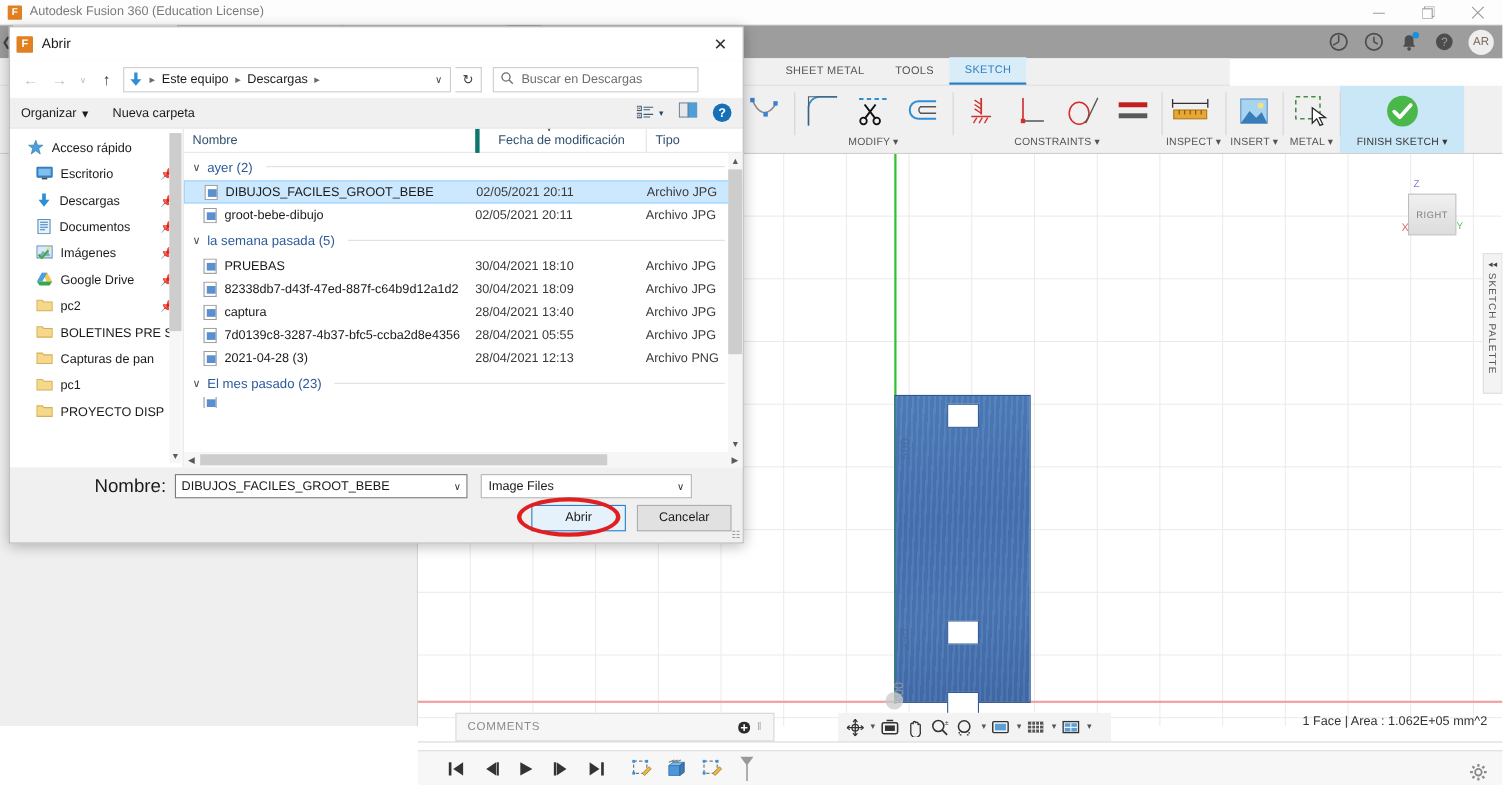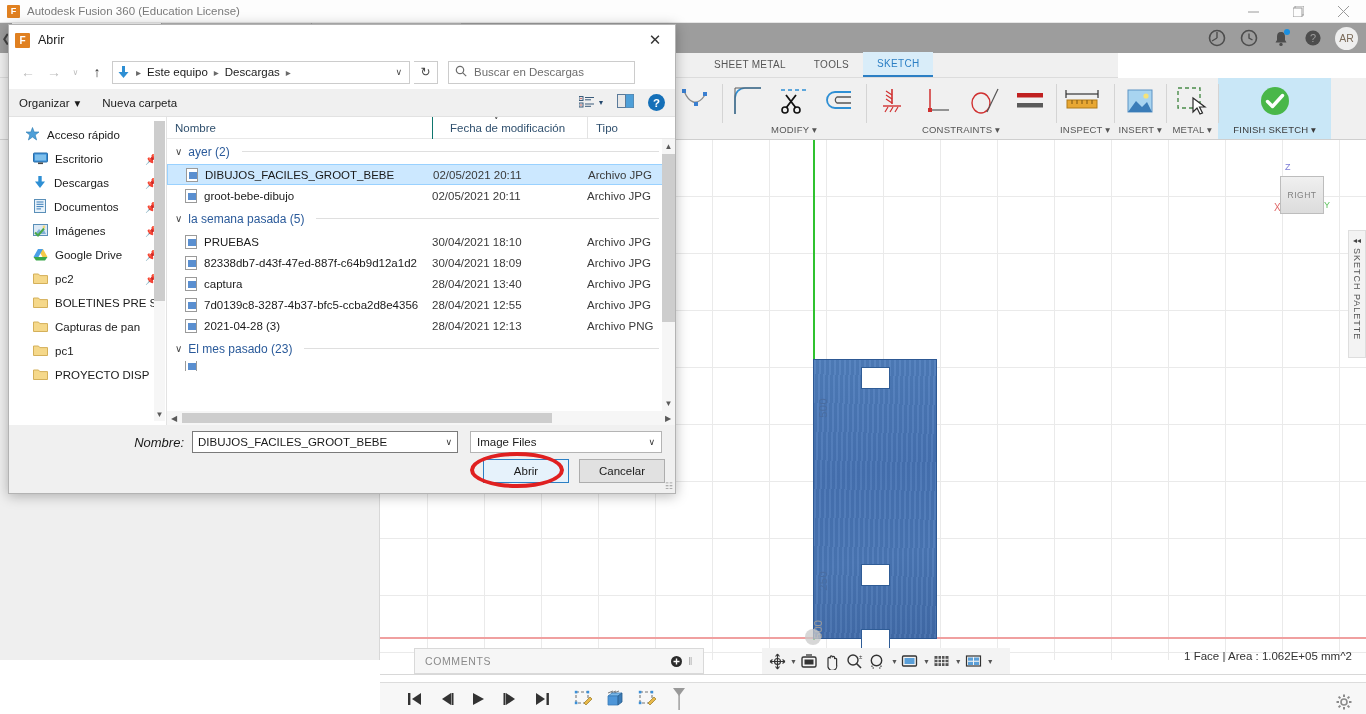--- a/index.html
+++ b/index.html
@@ -234,21 +234,21 @@
   .side-item.root { padding-left: 16px; }
   .pin { margin-left: auto; margin-right: 8px; color: #999; font-size: 10px; }
   .side-scroll { position: absolute; right: 1px; top: 4px; width: 11px; bottom: 4px; background: #f6f6f6; }
   .side-scroll .thumb { position: absolute; top: 0px; left: 0; width: 11px; height: 60%; background: #cdcdcd; }
   .side-scroll .sarrow { position: absolute; bottom: 0; left: 0; width: 11px; height: 14px; display:flex; align-items:center; justify-content:center; color:#5a5a5a; font-size: 8px; }
 
   .dlg-files { flex: 1; position: relative; border-left: 1px solid #e3e3e3; display: flex; flex-direction: column; }
   .col-head { height: 22px; display: flex; align-items: center; font-size: 11.5px; color: #30506e; flex: none; position: relative; border-bottom: 1px solid #e8e8e8; }
   .ch { padding-left: 8px; position: relative; height: 22px; display: flex; align-items: center; }
   .ch.name { width: 265px; }
-  .ch.date { width: 155px; border-left: 1px solid #0f766e; padding-left: 17px; }
+  .ch.date { width: 155px; border-left: 4px solid #0f766e; padding-left: 17px; }
   .ch.type { flex: 1; border-left: 1px solid #e3e3e3; }
   .sort-chev { position: absolute; left: 60px; top: -6px; color: #555; font-size: 9px; }
 
   .file-list { flex: 1; overflow: hidden; position: relative; }
   .grp-head { height: 25px; display: flex; align-items: center; gap: 6px; padding-left: 8px; font-size: 12px; color: #2a5a9a; }
   .grp-head .line { flex: 1; height: 1px; background: #dfdfdf; margin-right: 16px; margin-left: 6px; }
   .grp-chev { font-size: 10px; color: #4a4a4a; }
   .frow { height: 21px; display: flex; align-items: center; font-size: 11.5px; color: #1a1a1a; }
   .frow.sel { background: #cce8ff; border: 1px solid #99d1ff; }
   .fcell.name { width: 265px; display: flex; align-items: center; gap: 7px; padding-left: 18px; overflow: hidden; white-space: nowrap; }
@@ -263,21 +263,21 @@
   .vscroll .up, .vscroll .dn { position: absolute; left: 0; width: 13px; height: 15px; display:flex; align-items:center; justify-content:center; color:#5a5a5a; font-size: 8px; }
   .vscroll .up { top: 0; } .vscroll .dn { bottom: 0; }
   .vscroll .vthumb { position: absolute; left: 0; top: 15px; width: 13px; height: 168px; background: #cdcdcd; }
 
   .hscroll { height: 14px; background: #f6f6f6; display: flex; align-items: center; flex: none; position: relative; }
   .hscroll .lt, .hscroll .rt { width: 14px; height: 14px; display:flex;align-items:center;justify-content:center; color:#5a5a5a; font-size: 8px; }
   .hscroll .hthumb { position: absolute; left: 15px; top: 2px; width: 370px; height: 10px; background: #cdcdcd; }
 
   .dlg-foot { height: 68px; background: #f0f0f0; flex: none; position: relative; }
   .name-row { position: absolute; left: 0; top: 6px; width: 100%; display: flex; align-items: center; }
-  .name-label { width: 183px; text-align: right; padding-right: 8px; font-size: 13px; color: #1a1a1a; font-style: italic; }
+  .name-label { width: 150px; text-align: right; padding-right: 8px; font-size: 17px; color: #1a1a1a; }
   .name-input {
     width: 266px; height: 22px; background: #fff; border: 1px solid #7a7a7a;
     display: flex; align-items: center; padding: 0 5px; font-size: 11.5px; color: #1a1a1a;
   }
   .name-input .cv { margin-left: auto; color: #333; font-size: 9px; }
   .filter-select {
     width: 192px; height: 22px; background: #fff; border: 1px solid #b4b4b4; margin-left: 12px;
     display: flex; align-items: center; padding: 0 6px; font-size: 11.5px; color: #1a1a1a;
   }
   .filter-select .cv { margin-left: auto; color: #333; font-size: 9px; }
@@ -1006,21 +1006,21 @@
               <span>captura</span>
             </div>
             <div class="fcell date">28/04/2021 13:40</div>
             <div class="fcell type">Archivo JPG</div>
           </div>
           <div class="frow">
             <div class="fcell name">
               <span class="img-ico"></span>
               <span>7d0139c8-3287-4b37-bfc5-ccba2d8e4356</span>
             </div>
-            <div class="fcell date">28/04/2021 12:55</div>
+            <div class="fcell date">28/04/2021 05:55</div>
             <div class="fcell type">Archivo JPG</div>
           </div>
           <div class="frow">
             <div class="fcell name">
               <span class="img-ico"></span>
               <span>2021-04-28 (3)</span>
             </div>
             <div class="fcell date">28/04/2021 12:13</div>
             <div class="fcell type">Archivo PNG</div>
           </div>

